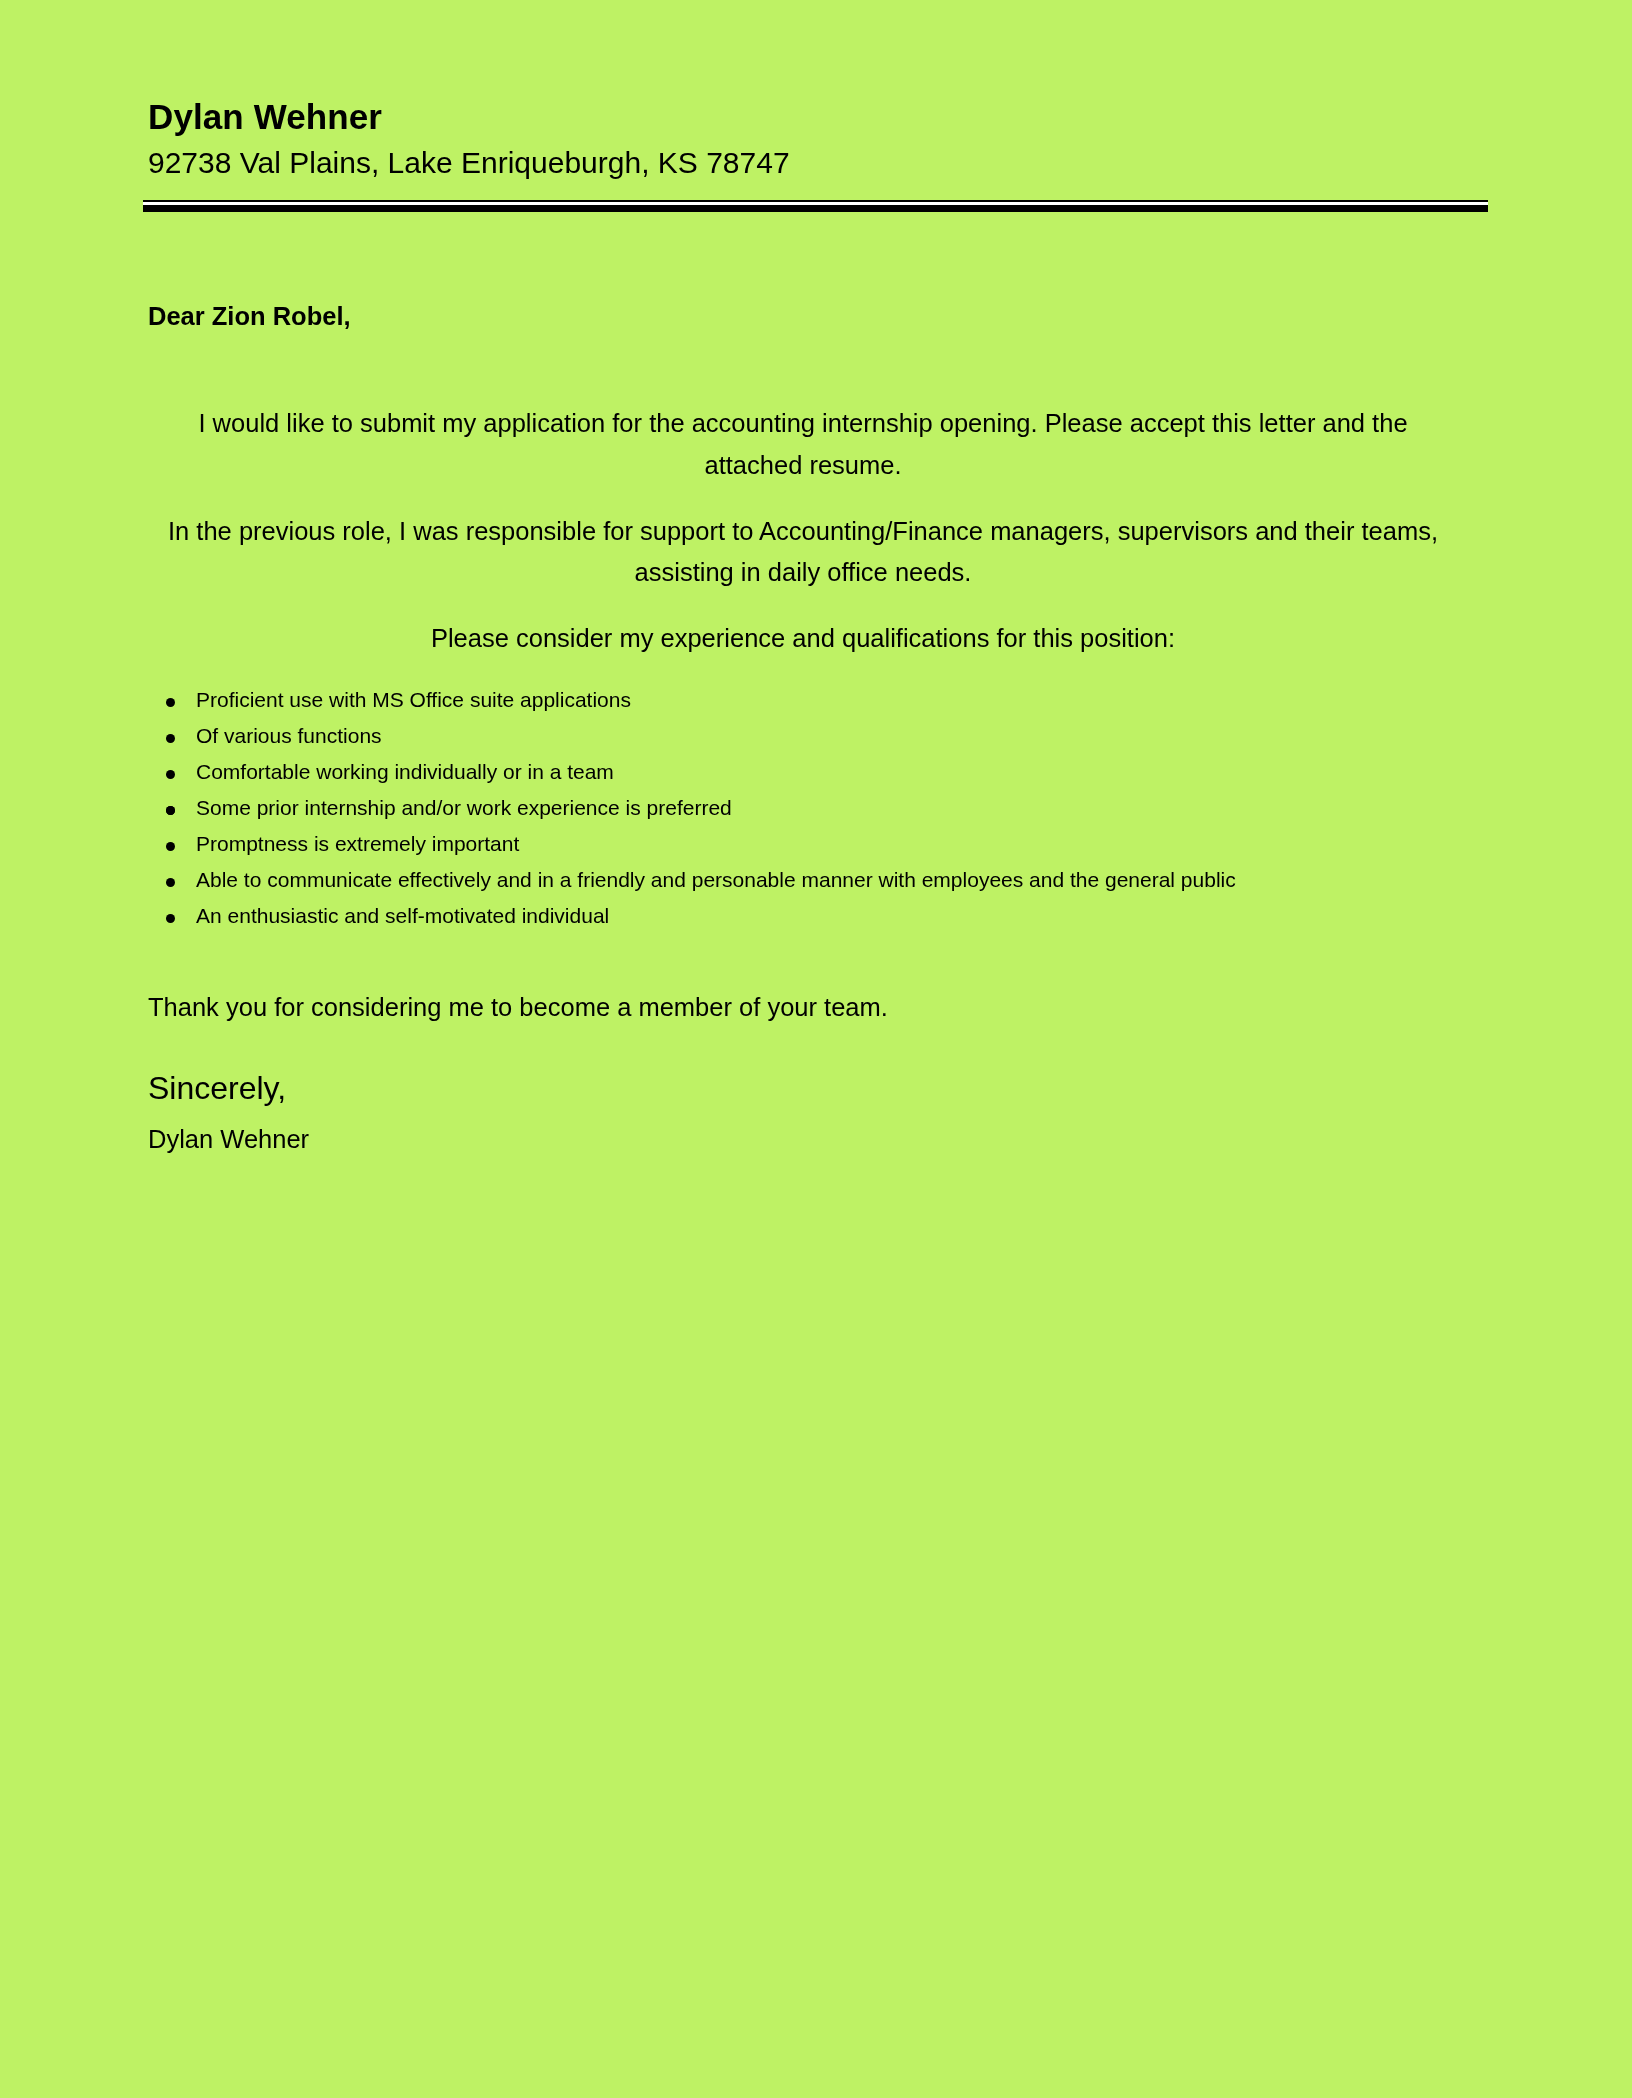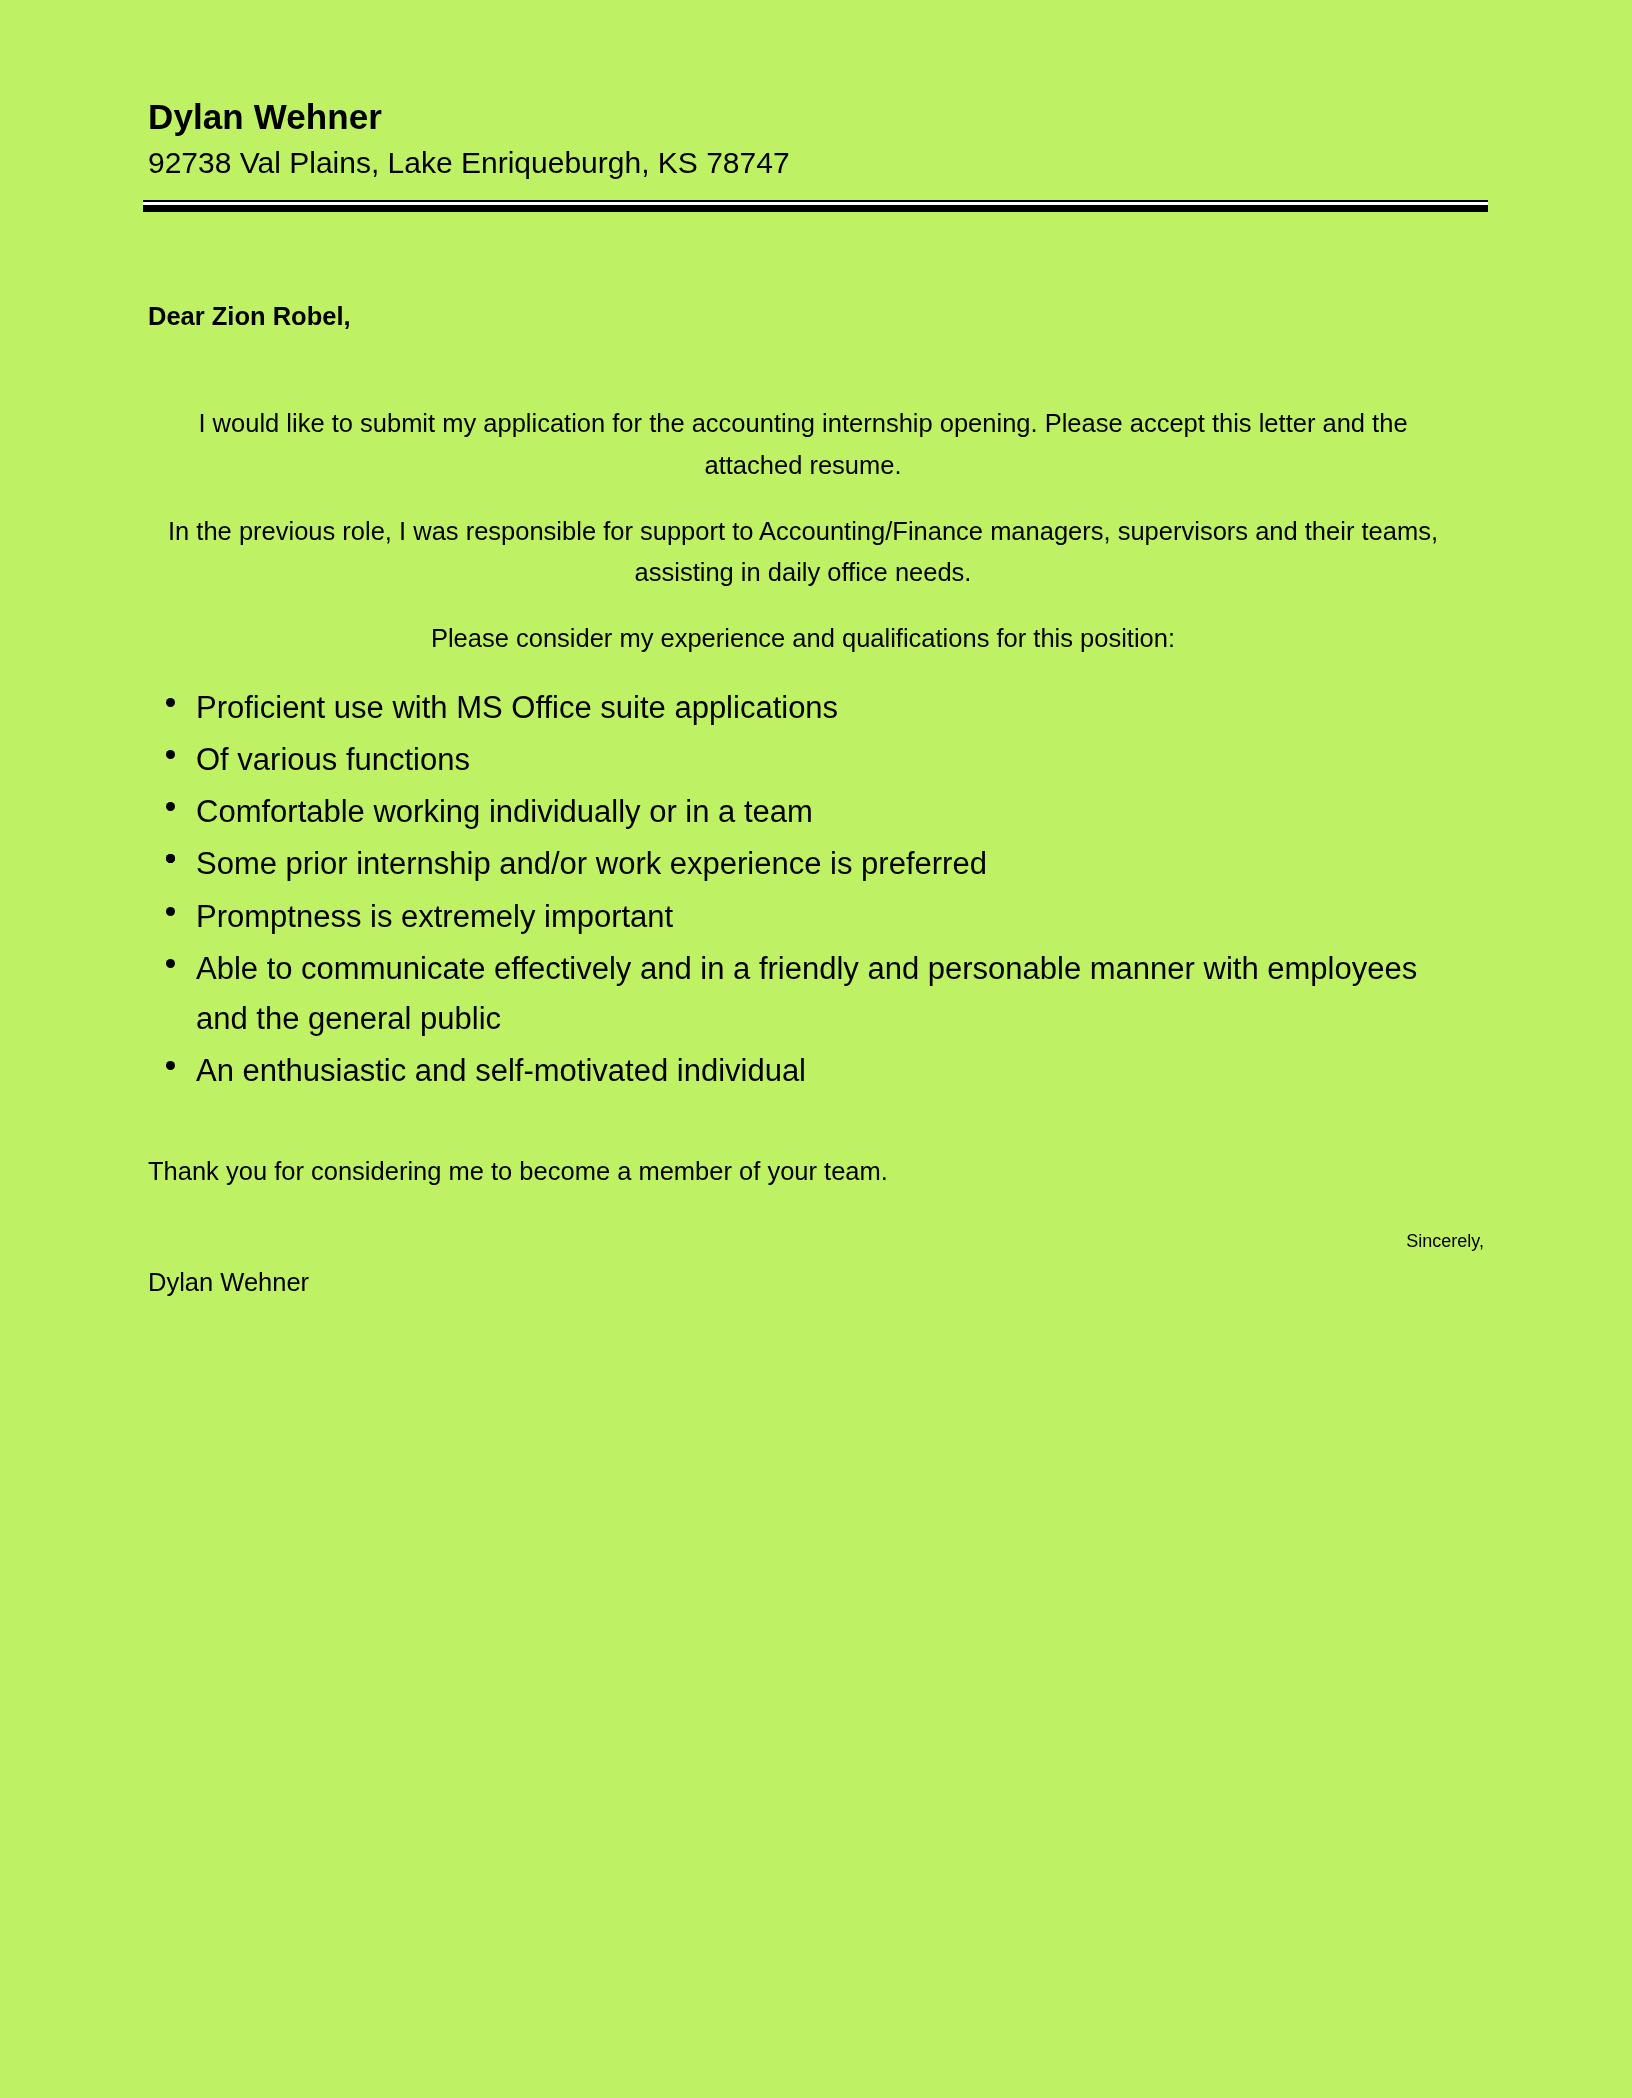--- a/index.html
+++ b/index.html
@@ -97,21 +97,21 @@
     margin-bottom: 23px;
   }
 
   .qual-list {
     list-style: none;
     margin: 18px 0 0 0;
     padding: 0;
   }
   .qual-item {
     position: relative;
-    font-size: 31px;
+    font-size: 21px;
     line-height: 1.62;
     padding-left: 48px;
     margin: 0 0 2px 0;
     width: 1262px;
   }
   .qual-item .bullet-dot {
     position: absolute;
     left: 18px;
     top: 15px;
     width: 9px;
@@ -121,24 +121,23 @@
     display: block;
   }
 
   .closing-bold {
     font-size: 25.5px;
     font-weight: normal;
     line-height: 1.5;
     margin: 55px 0 0 0;
   }
   .sign-off {
-    font-size: 18px;
+    font-size: 32px;
     line-height: 1.5;
     margin: 38px 0 8px 0;
-    text-align: right;
   }
   .signature-name {
     font-size: 25.5px;
     line-height: 1.5;
     margin: 8px 0 0 0;
   }
 </style>
 </head>
 <body>
 

